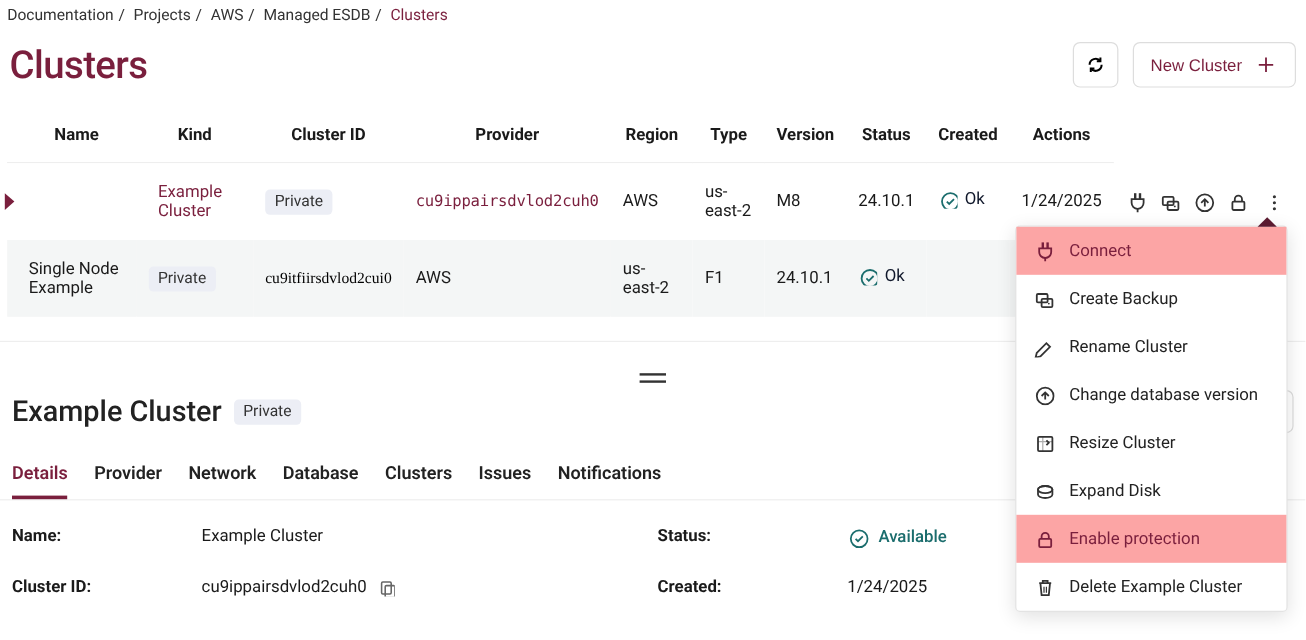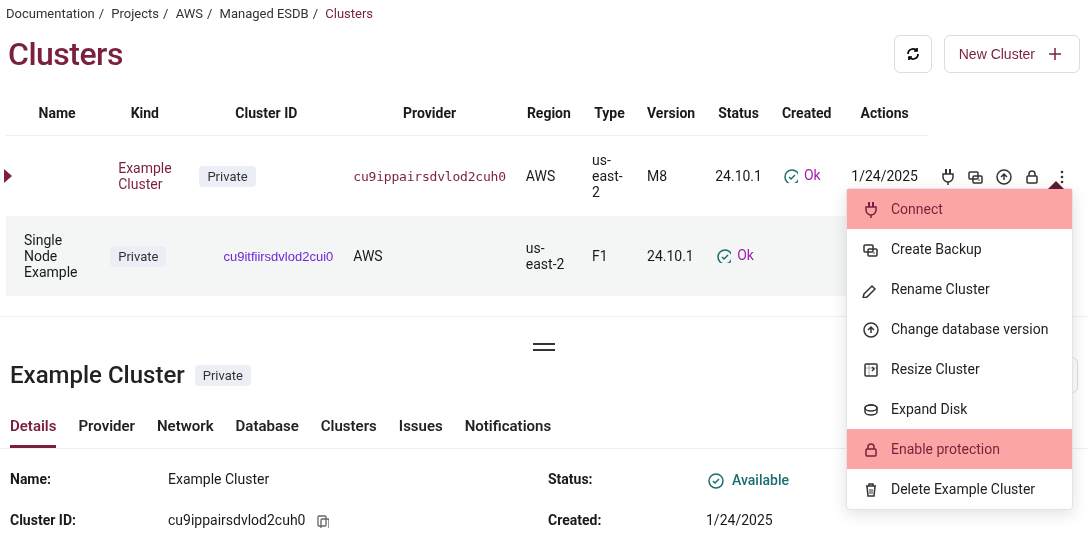--- a/index.html
+++ b/index.html
@@ -81,30 +81,30 @@
       position: absolute;
       left: -2px; top: 50%;
       transform: translateY(-50%);
       width: 0; height: 0;
       border-top: 7px solid transparent;
       border-bottom: 7px solid transparent;
       border-left: 8px solid #7a1f3d;
     }
     .name-link { color: #7a1f3d; cursor: pointer; }
     .cluster-id { color: #7a1f3d; font-family: ui-monospace, SFMono-Regular, Menlo, monospace; font-size: 13px; letter-spacing: -0.2px; }
-    .cluster-id-plain { color: #6d28d9; font-family: Liberation Sans, sans-serif; font-size: 13px; margin-left: 24px; }
+    .cluster-id-plain { color: #000000; font-family: Liberation Serif, serif; font-size: 13px; }
     .badge {
       display: inline-block;
       background: #eceef5;
       color: #333;
       font-size: 13px;
       padding: 3px 8px;
       border-radius: 4px;
     }
-    .status-ok { display: inline-flex; align-items: flex-end; gap: 6px; color: #a21caf; }
+    .status-ok { display: inline-flex; align-items: flex-end; gap: 6px; color: #0f172a; }
     .status-ok svg { color: #1b6d6d; }
     .row-actions { display: flex; gap: 10px; align-items: center; color: #333; }
     .row-actions svg { cursor: pointer; }
     .row-actions .dots { cursor: pointer; padding: 0 2px; }
 
     .separator-grip {
       width: 100%;
       display: flex;
       justify-content: center;
       padding: 26px 0 6px 0;

